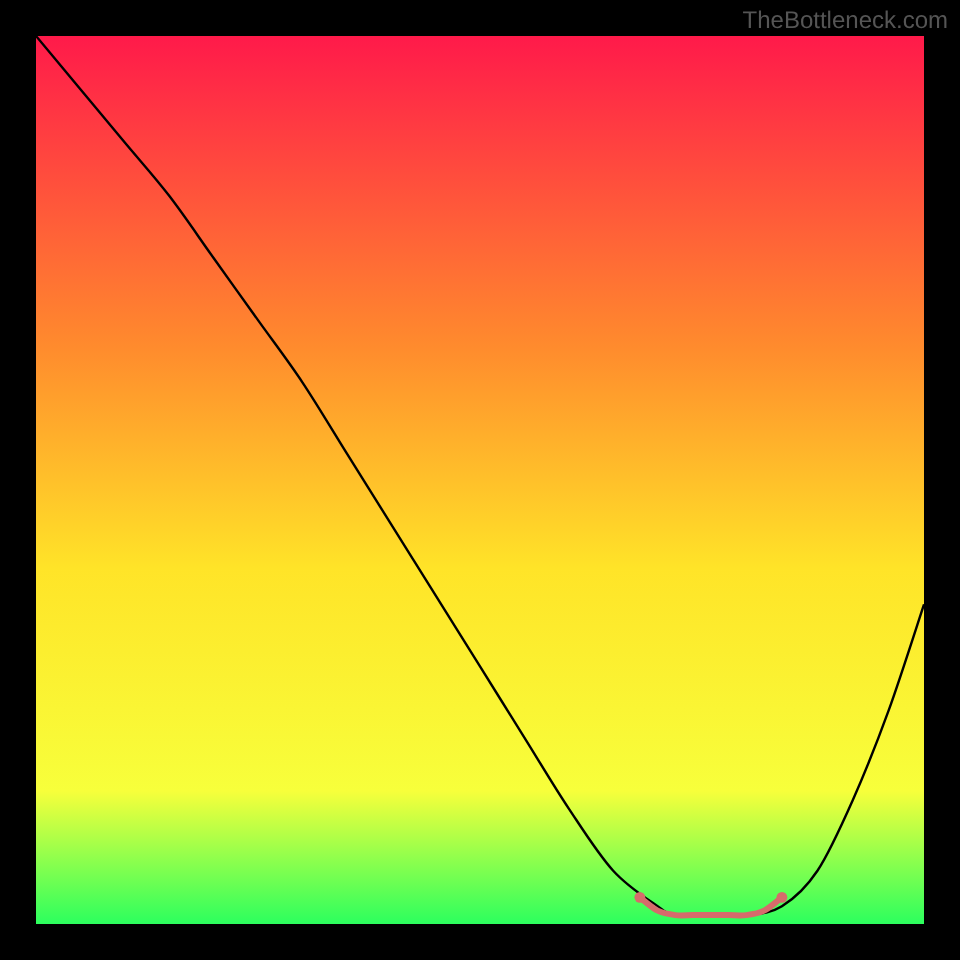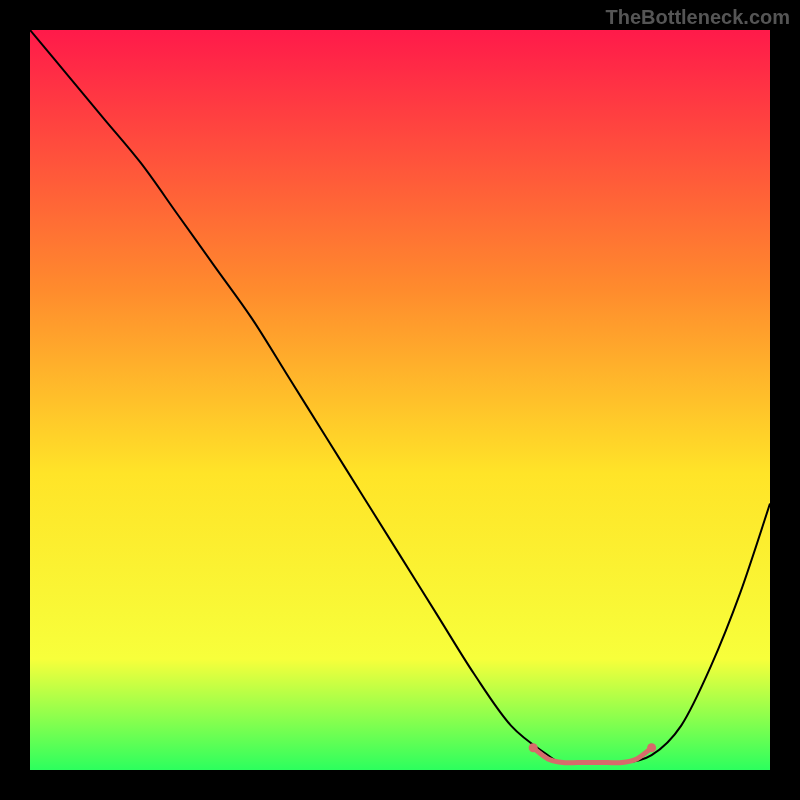--- a/index.html
+++ b/index.html
@@ -10,21 +10,21 @@
     background: #000;
     position: relative;
     font-family: Arial, sans-serif;
   }
   .watermark {
     position: absolute;
     top: 6px;
     right: 10px;
     color: #555;
     font-size: 20px;
-    font-weight: 700;
+    font-weight: 400;
     z-index: 10;
     text-align: right;
   }
   .plot {
     position: absolute;
     left: 30px;
     top: 30px;
     width: 740px;
     height: 740px;
   }

